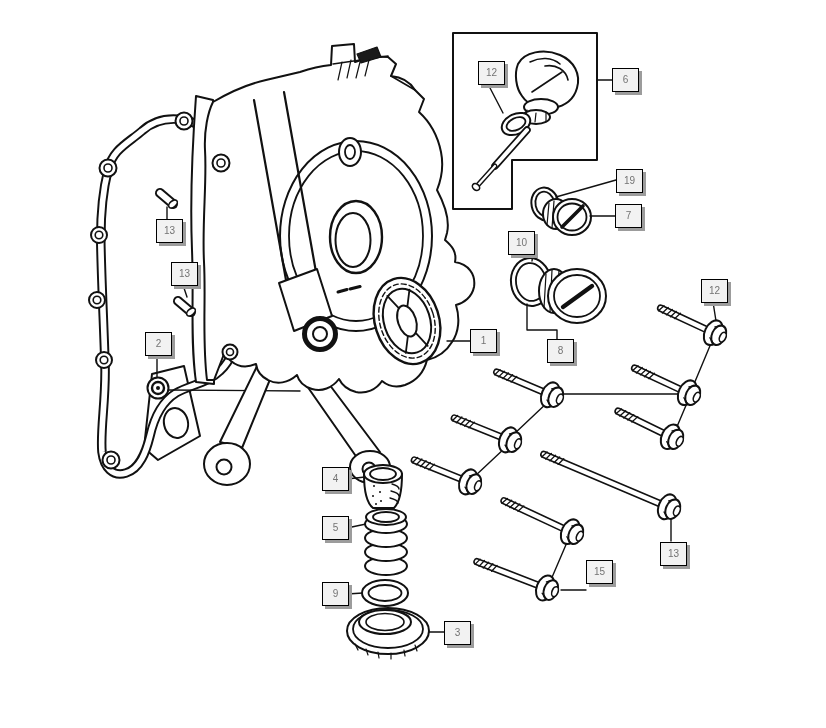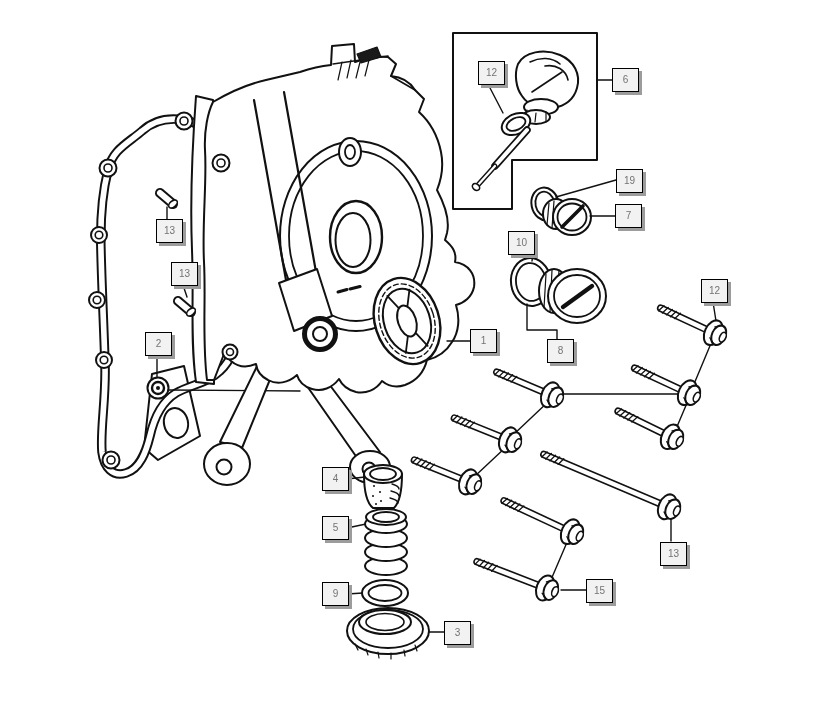--- a/index.html
+++ b/index.html
@@ -334,15 +334,15 @@
 <div class="callout" style="left:612px;top:68px">6</div>
 <div class="callout" style="left:615px;top:204px">7</div>
 <div class="callout" style="left:547px;top:339px">8</div>
 <div class="callout" style="left:322px;top:582px">9</div>
 <div class="callout" style="left:508px;top:231px">10</div>
 <div class="callout" style="left:616px;top:169px">19</div>
 <div class="callout" style="left:478px;top:61px">12</div>
 <div class="callout" style="left:156px;top:219px">13</div>
 <div class="callout" style="left:171px;top:262px">13</div>
 <div class="callout" style="left:701px;top:279px">12</div>
-<div class="callout" style="left:586px;top:579px">15</div>
+<div class="callout" style="left:586px;top:560px">15</div>
 <div class="callout" style="left:660px;top:542px">13</div>
 </div>
 
 </body></html>

